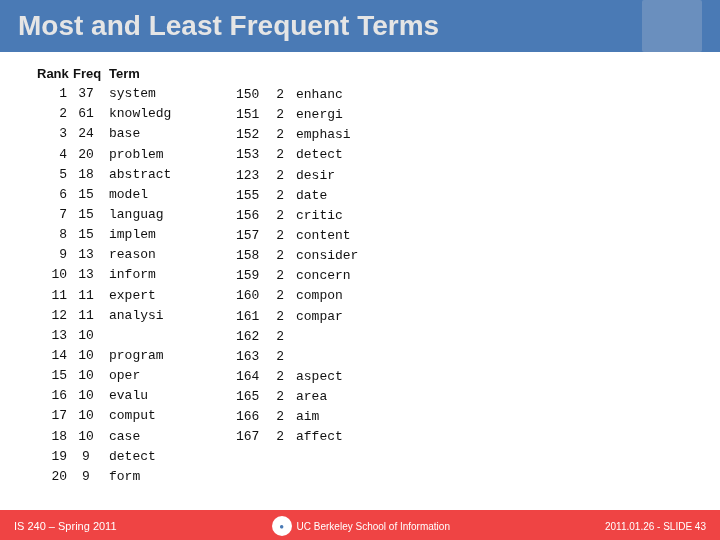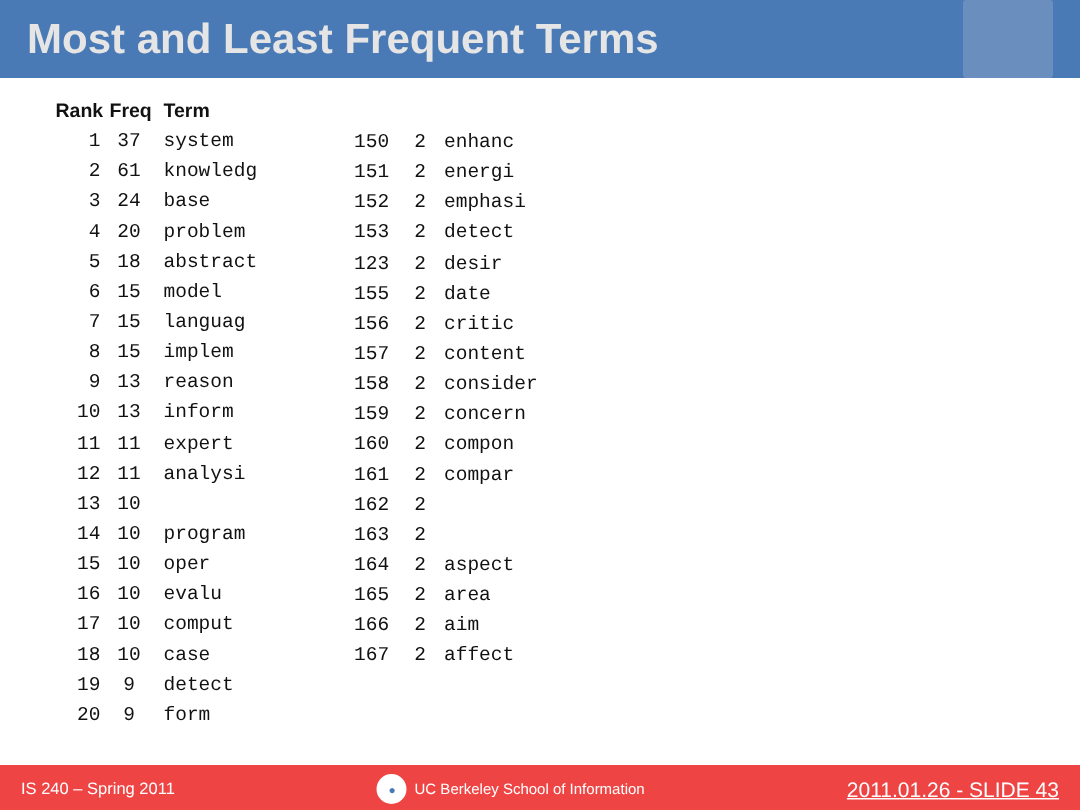--- a/index.html
+++ b/index.html
@@ -104,22 +104,21 @@
       padding: 0 14px;
     }
 
     .footer-left {
       color: #fff;
       font-size: 11px;
     }
 
     .footer-right {
       color: #fff;
-      font-size: 14px;
-      text-decoration: underline;
+      font-size: 10px;
     }
 
     .footer-logo-icon {
       width: 20px;
       height: 20px;
       background: #fff;
       border-radius: 50%;
       display: flex;
       align-items: center;
       justify-content: center;

